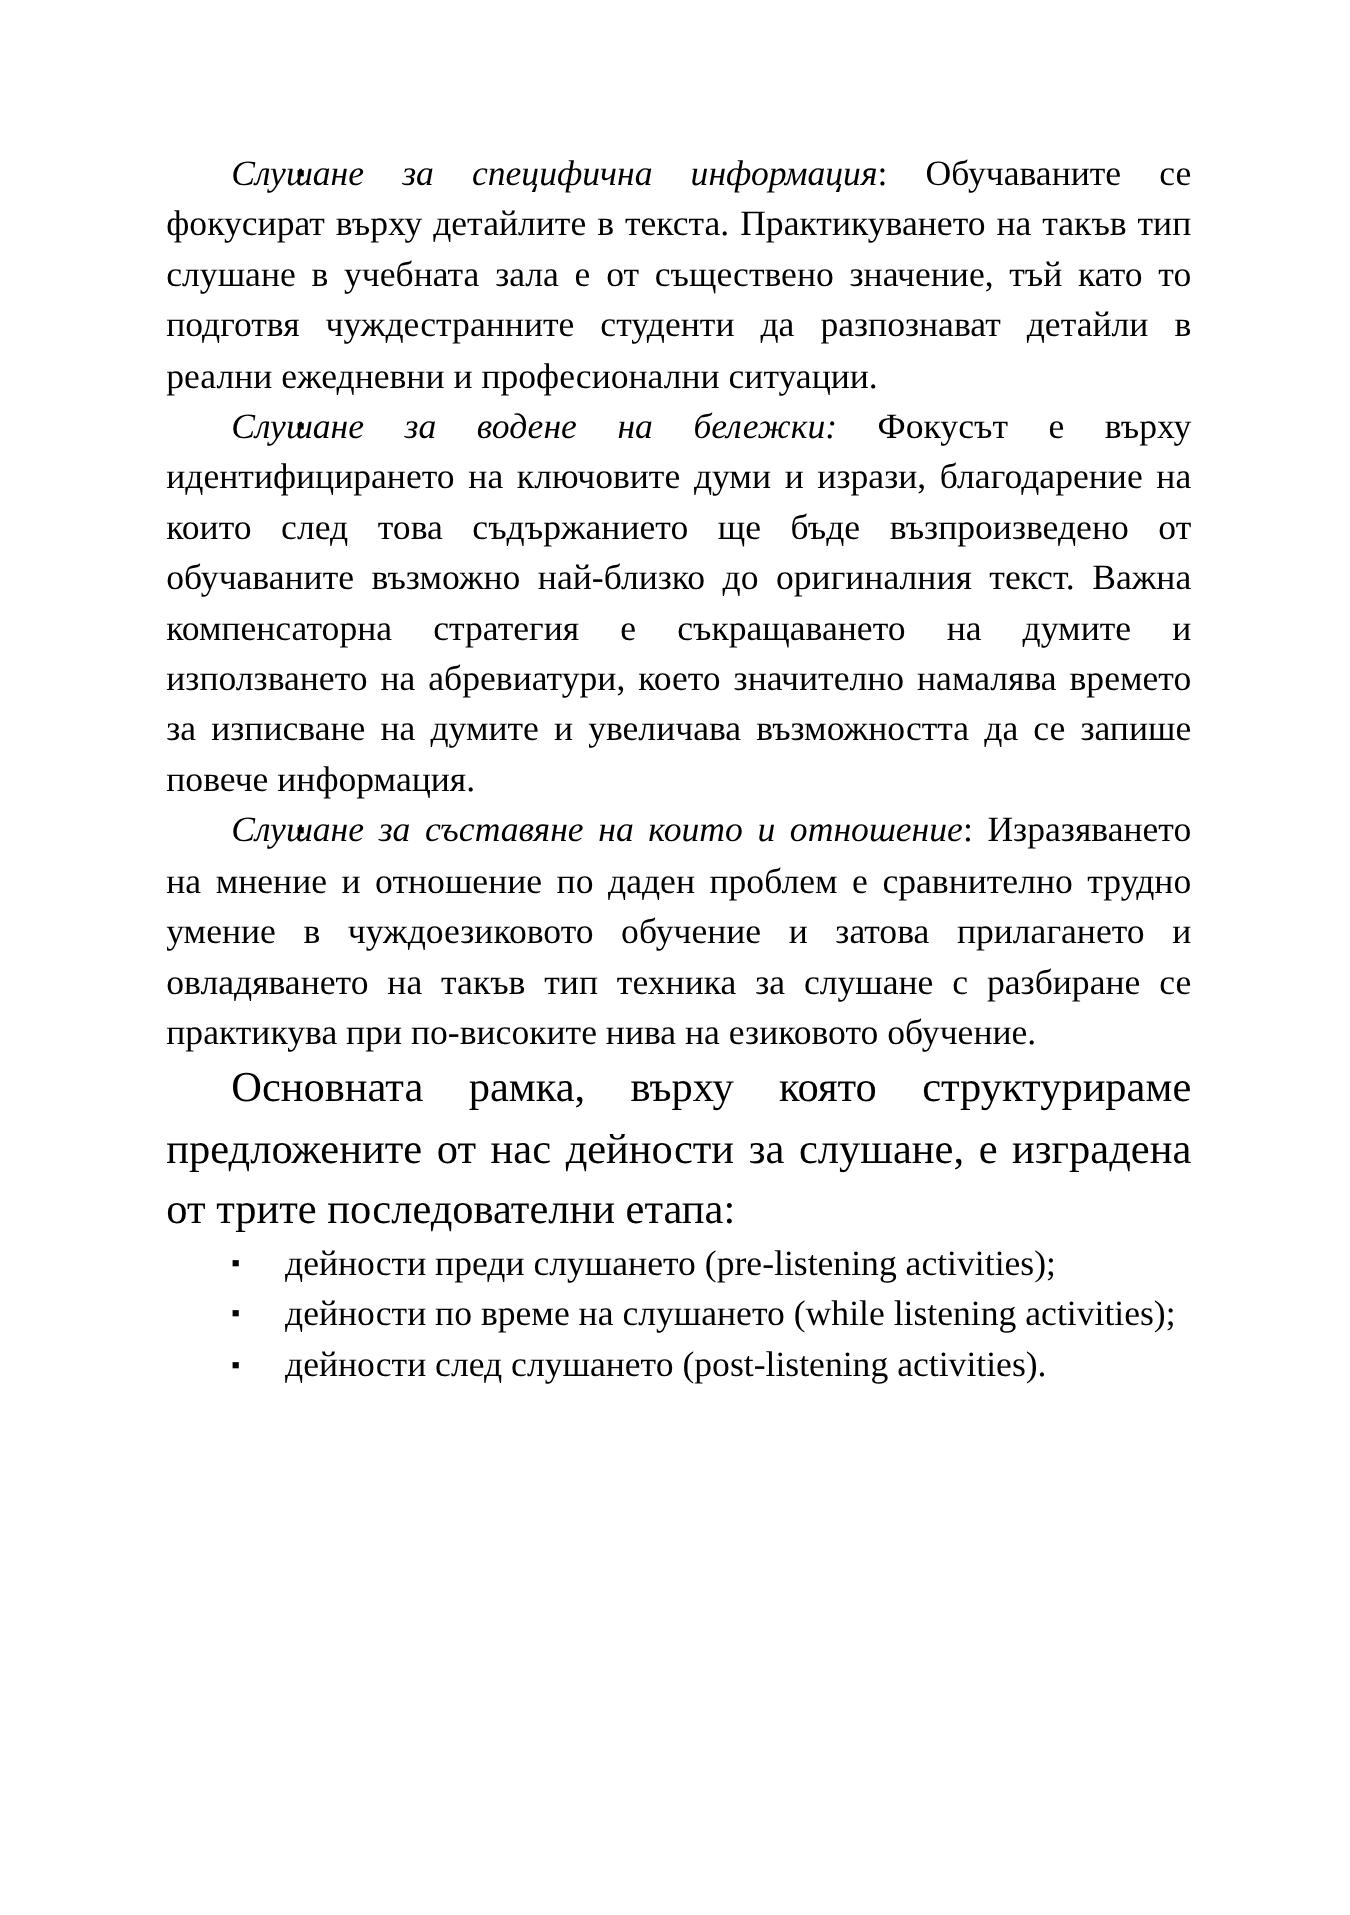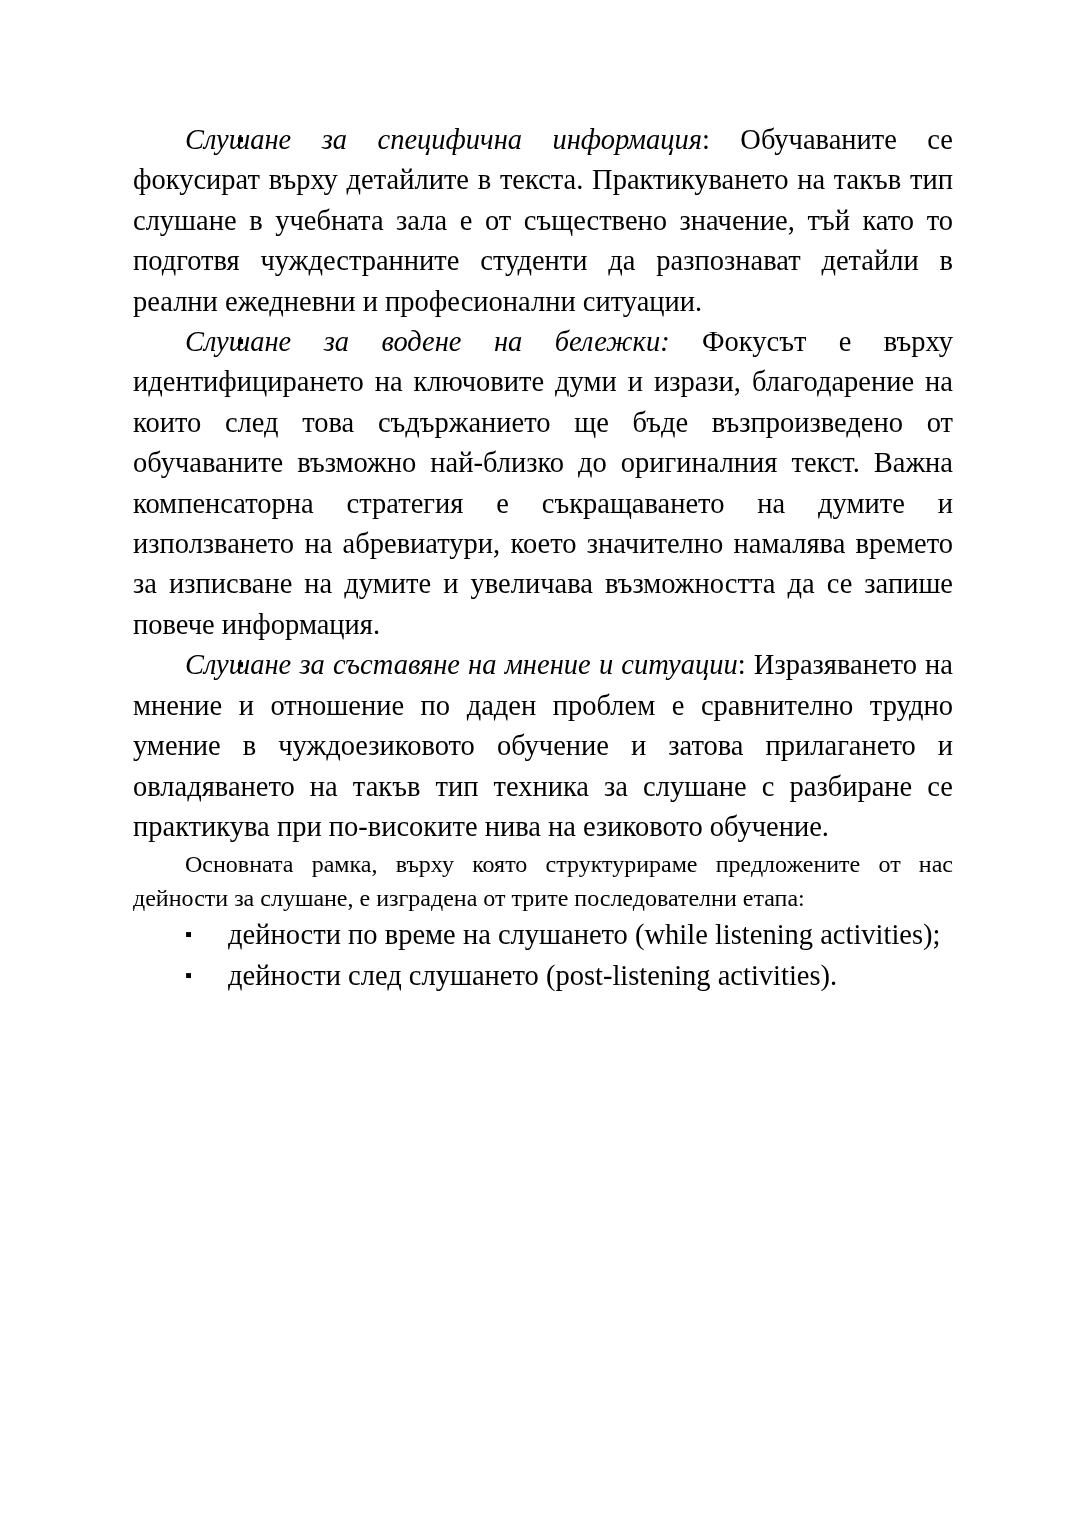--- a/index.html
+++ b/index.html
@@ -21,21 +21,21 @@
     position: absolute;
     left: 133px;
     top: 120px;
     width: 820px;
   }
   p, li, div.para {
     margin: 0;
     padding: 0;
   }
   .para {
-    font-size: 24px;
+    font-size: 34px;
     line-height: 1.418;
     text-align: justify;
     text-justify: inter-word;
     hyphens: manual;
   }
   .para.indent {
     text-indent: 52px;
   }
   .bullets {
     list-style: none;
@@ -111,27 +111,28 @@
   <div class="content">
 
     <ul class="bullets">
       <li class="bullet-item b-indent">
         <span class="it">Слушане за специфична информация</span><span>: Обучаваните се фокусират върху детайлите в текста. Практикуването на такъв тип слушане в учебната зала е от съществено значение, тъй като то подготвя чуждестранните студенти да разпознават детайли в реални ежедневни и професионални ситуации.</span>
       </li>
       <li class="bullet-item b-indent">
         <span class="it">Слушане за водене на бележки:</span><span> Фокусът е върху идентифицирането на ключовите думи и изрази, благодарение на които след това съдържанието ще бъде възпроизведено от обучаваните възможно най-близко до оригиналния текст. Важна компенсаторна стратегия е съкращаването на думите и използването на абревиатури, което значително намалява времето за изписване на думите и увеличава възможността да се запише повече информация.</span>
       </li>
       <li class="bullet-item b-indent">
-        <span class="it">Слушане за съставяне на мнение и ситуации</span><span>: Изразяването на мнение и отношение по даден проблем е сравнително трудно умение в чуждоезиковото обучение и затова прилагането и овладяването на такъв тип техника за слушане с разбиране се практикува при по-високите нива на езиковото обучение.</span>
+        <span class="it">Слушане за съставяне на които и отношение</span><span>: Изразяването на мнение и отношение по даден проблем е сравнително трудно умение в чуждоезиковото обучение и затова прилагането и овладяването на такъв тип техника за слушане с разбиране се практикува при по-високите нива на езиковото обучение.</span>
       </li>
     </ul>
 
     <p class="para indent">Основната рамка, върху която структурираме предложените от нас дейности за слушане, е изградена от трите последователни етапа:</p>
 
     <ul class="sub-bullets">
+      <li class="sub-bullet">дейности преди слушането (pre-listening activities);</li>
       <li class="sub-bullet">дейности по време на слушането (while listening activities);</li>
       <li class="sub-bullet">дейности след слушането (post-listening activities).</li>
     </ul>
 
 
   </div>
 
   <div class="page-number">30</div>
 </div>
 

